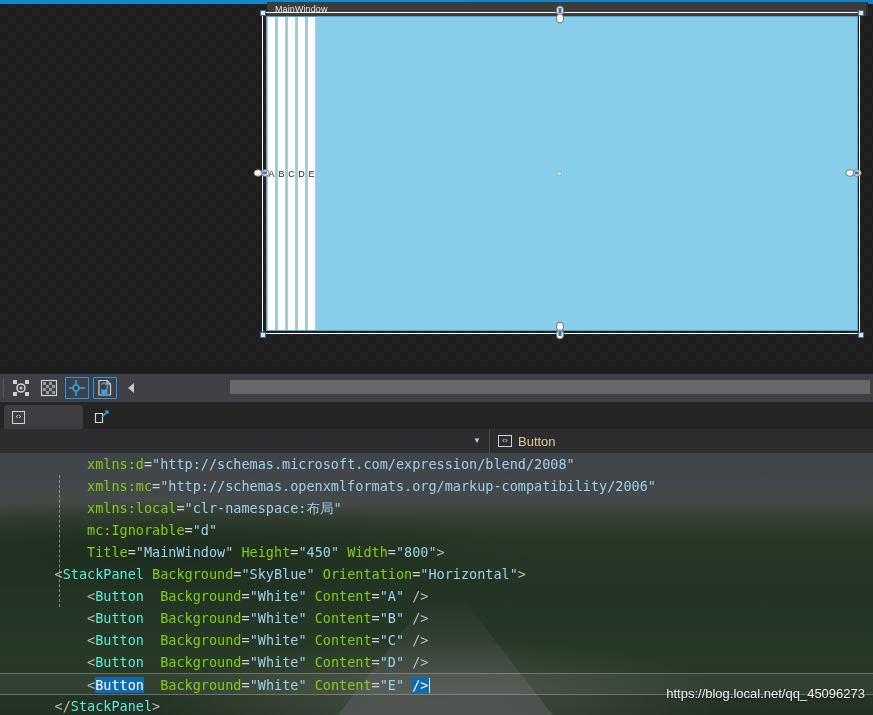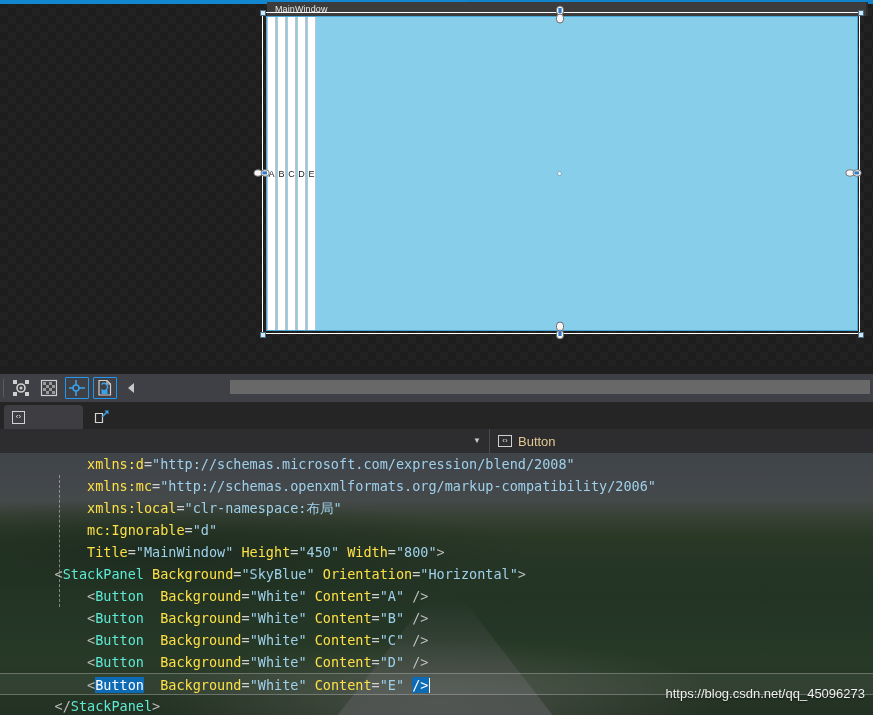--- a/index.html
+++ b/index.html
@@ -243,21 +243,21 @@
     border-top: 1px solid rgba(200,200,200,0.35);
     border-bottom: 1px solid rgba(200,200,200,0.35);
     box-sizing: border-box;
   }
   .indent-guide {
     position: absolute; left: 59px; top: 475px;
     width: 0; height: 132px;
     border-left: 1px dashed rgba(210,210,210,0.55);
   }
   .tag   { color: #5eead4; }
-  .attr  { color: #fde047; }
+  .attr  { color: #84cc16; }
   .eq    { color: #d0d0d0; }
   .val   { color: #9fd0ea; }
   .punc  { color: #bdbdbd; }
   .selbg { background: #0d6ab5; color:#ffffff; }
   .caret {
     display: inline-block; width: 1px; height: 15px;
     background: #ffffff; vertical-align: -3px;
   }
   .watermark {
     position: absolute; right: 8px; bottom: 14px;
@@ -414,17 +414,17 @@
     <div class="nav-right">
       <span class="nav-el-icon">‹›</span>
       <span class="nav-el-label">Button</span>
     </div>
   </div>
 
   <div class="editor">
     <div class="editor-bg"></div>
     <div class="editor-tint"></div>
     <div class="code" id="code-host"><div class="code-line"><span class="attr">        xmlns:d</span><span class="eq">=</span><span class="val">"http://schemas.microsoft.com/expression/blend/2008"</span></div><div class="code-line"><span class="attr">        xmlns:mc</span><span class="eq">=</span><span class="val">"http://schemas.openxmlformats.org/markup-compatibility/2006"</span></div><div class="code-line"><span class="attr">        xmlns:local</span><span class="eq">=</span><span class="val">"clr-namespace:布局"</span></div><div class="code-line"><span class="attr">        mc:Ignorable</span><span class="eq">=</span><span class="val">"d"</span></div><div class="code-line"><span class="attr">        Title</span><span class="eq">=</span><span class="val">"MainWindow"</span><span class="attr"> Height</span><span class="eq">=</span><span class="val">"450"</span><span class="attr"> Width</span><span class="eq">=</span><span class="val">"800"</span><span class="punc">&gt;</span></div><div class="code-line"><span class="punc">    &lt;</span><span class="tag">StackPanel</span><span class="attr"> Background</span><span class="eq">=</span><span class="val">"SkyBlue"</span><span class="attr"> Orientation</span><span class="eq">=</span><span class="val">"Horizontal"</span><span class="punc">&gt;</span></div><div class="code-line"><span class="punc">        &lt;</span><span class="tag">Button</span><span class="attr">  Background</span><span class="eq">=</span><span class="val">"White"</span><span class="attr"> Content</span><span class="eq">=</span><span class="val">"A"</span><span class="punc"> /&gt;</span></div><div class="code-line"><span class="punc">        &lt;</span><span class="tag">Button</span><span class="attr">  Background</span><span class="eq">=</span><span class="val">"White"</span><span class="attr"> Content</span><span class="eq">=</span><span class="val">"B"</span><span class="punc"> /&gt;</span></div><div class="code-line"><span class="punc">        &lt;</span><span class="tag">Button</span><span class="attr">  Background</span><span class="eq">=</span><span class="val">"White"</span><span class="attr"> Content</span><span class="eq">=</span><span class="val">"C"</span><span class="punc"> /&gt;</span></div><div class="code-line"><span class="punc">        &lt;</span><span class="tag">Button</span><span class="attr">  Background</span><span class="eq">=</span><span class="val">"White"</span><span class="attr"> Content</span><span class="eq">=</span><span class="val">"D"</span><span class="punc"> /&gt;</span></div><div class="code-line highlight"><span class="punc">        &lt;</span><span class="selbg">Button</span><span class="attr">  Background</span><span class="eq">=</span><span class="val">"White"</span><span class="attr"> Content</span><span class="eq">=</span><span class="val">"E"</span><span class="punc"> </span><span class="selbg">/&gt;</span><span class="caret"></span></div><div class="code-line"><span class="punc">    &lt;/</span><span class="tag">StackPanel</span><span class="punc">&gt;</span></div></div>
-    <div class="watermark">https://blog.csdn.net/qq_45096273</div>
+    <div class="watermark">https://blog.local.net/qq_45096273</div>
   </div>
   <div class="indent-guide"></div>
 
 </div>
 
 </body></html>

